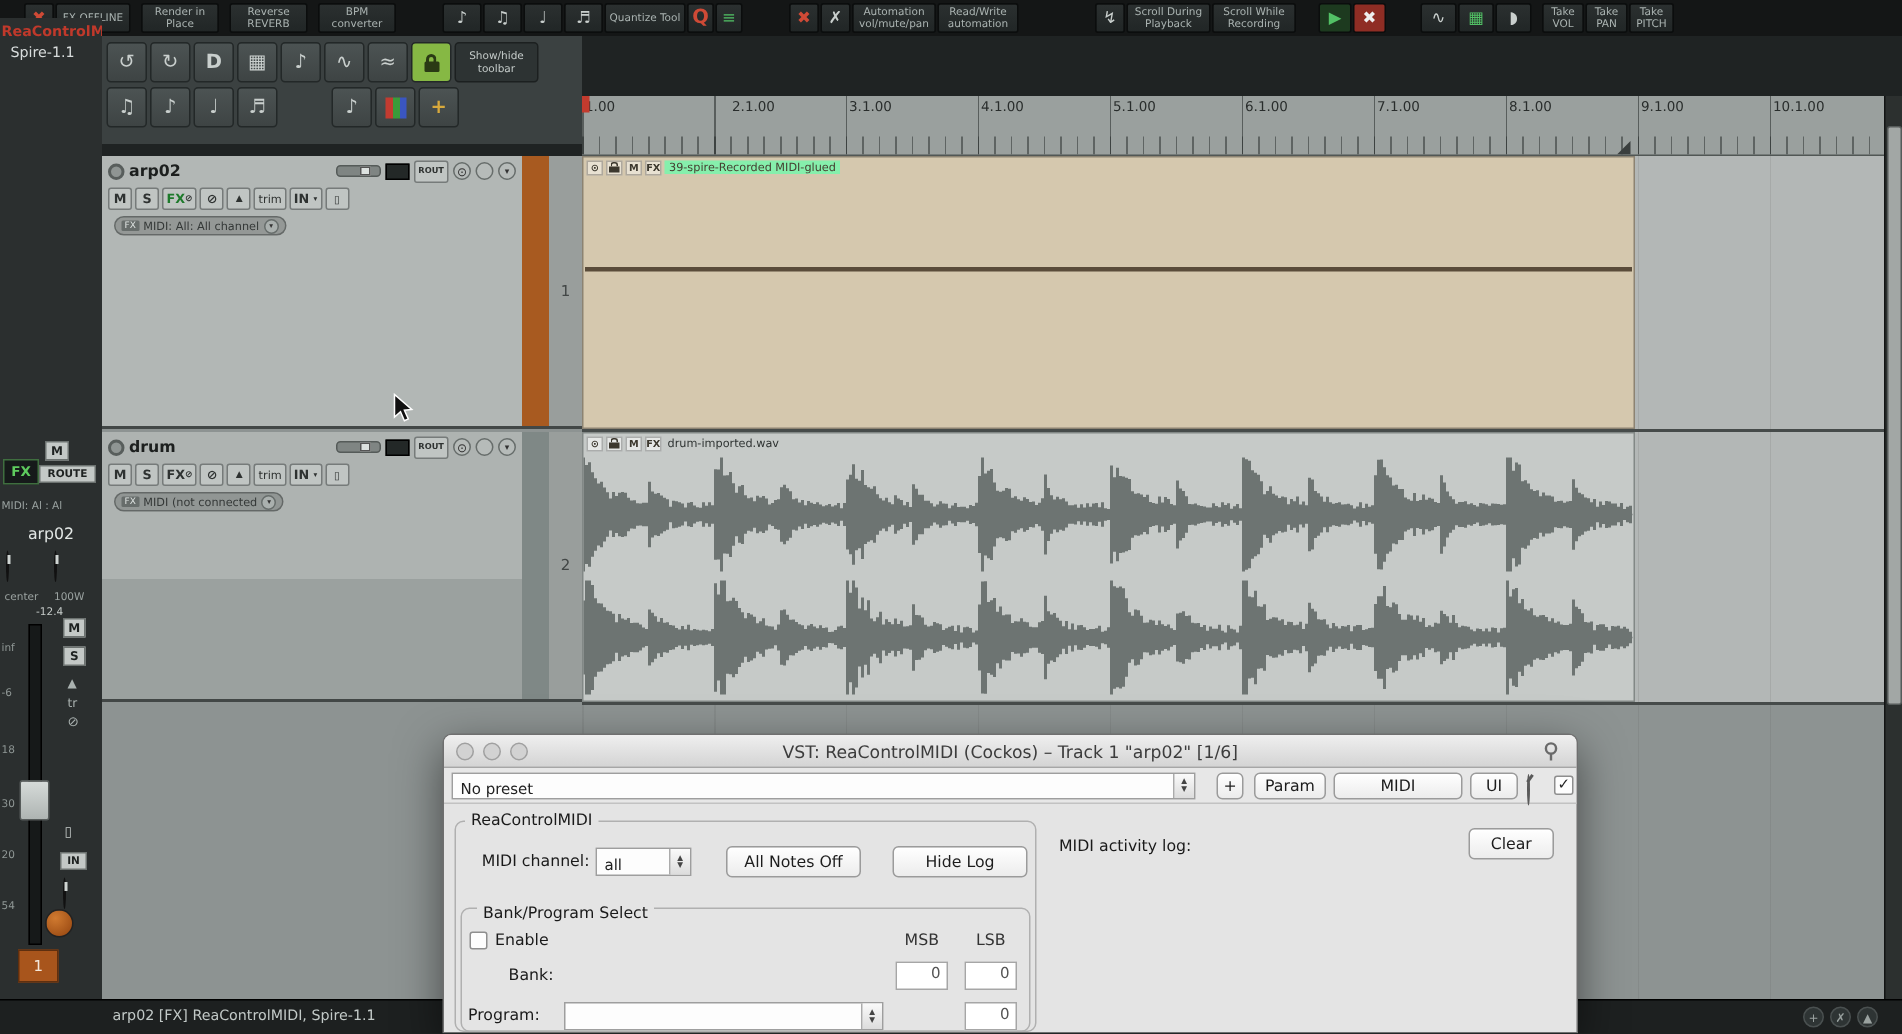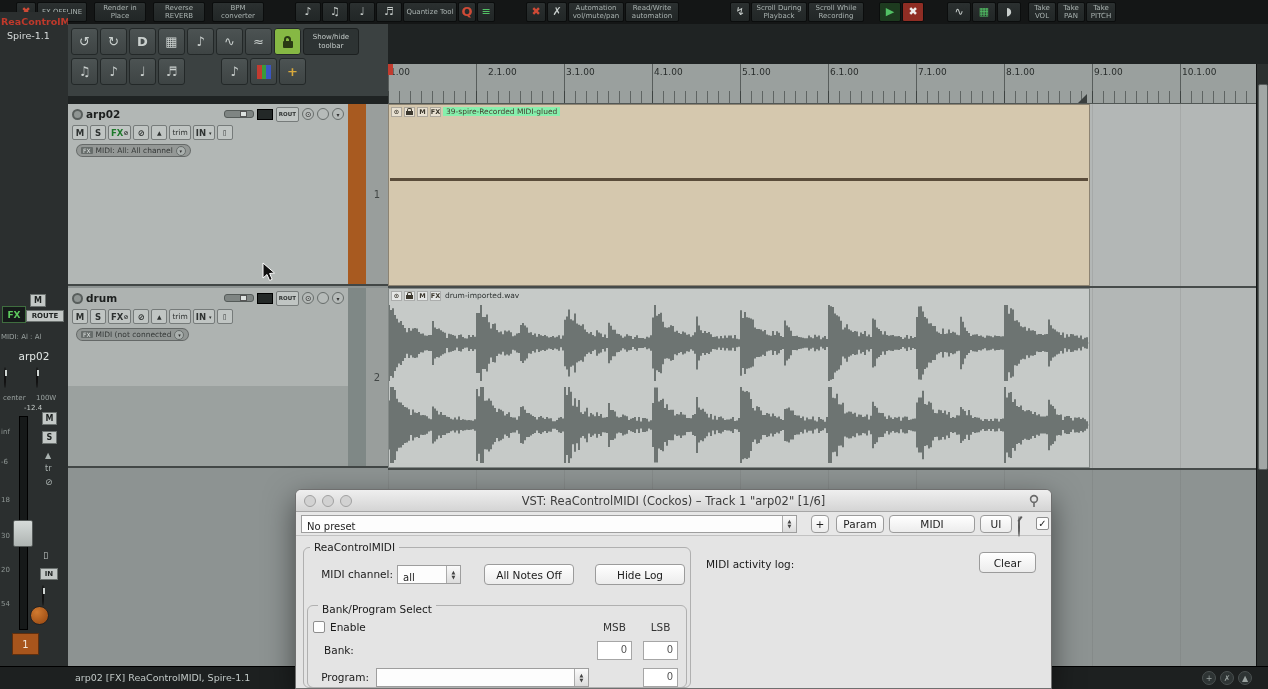--- a/index.html
+++ b/index.html
@@ -444,25 +444,25 @@
     <span class="macbtn abs" style="left:683px;top:62px;width:57px;height:21px">Clear</span>
 
     <div class="group" style="left:11px;top:115px;width:380px;height:83px"></div>
     <span class="legend" style="left:22px;top:113px">Bank/Program Select</span>
 
     <span class="checkbox abs" style="left:17px;top:131px;width:12px;height:12px"></span>
     <span class="mlabel abs" style="left:34px;top:131px">Enable</span>
     <span class="colhdr abs" style="left:301px;top:131px;width:35px">MSB</span>
     <span class="colhdr abs" style="left:347px;top:131px;width:35px">LSB</span>
 
-    <span class="mlabel abs" style="left:28px;top:154px;width:45px;text-align:left">Bank:</span>
+    <span class="mlabel abs" style="left:28px;top:154px;width:45px;text-align:right">Bank:</span>
     <span class="mfield abs" style="left:301px;top:151px;width:35px;height:19px">0</span>
     <span class="mfield abs" style="left:347px;top:151px;width:35px;height:19px">0</span>
 
-    <span class="mlabel abs" style="left:16px;top:181px;width:57px;text-align:right">Program:</span>
+    <span class="mlabel abs" style="left:16px;top:181px;width:57px;">Program:</span>
     <div class="combo abs" style="left:80px;top:178px;width:213px;height:19px">
       <span class="val"></span>
       <span class="stepper"></span>
     </div>
     <span class="mfield abs" style="left:347px;top:178px;width:35px;height:19px">0</span>
   </div>
 
   <svg class="cursor" width="14" height="20" viewBox="0 0 14 20">
     <path d="M1 1 L1 16 L5 12.5 L7.6 18.5 L10.2 17.3 L7.6 11.5 L12.5 11 Z" fill="#111" stroke="#fff" stroke-width="1"></path>
   </svg>

